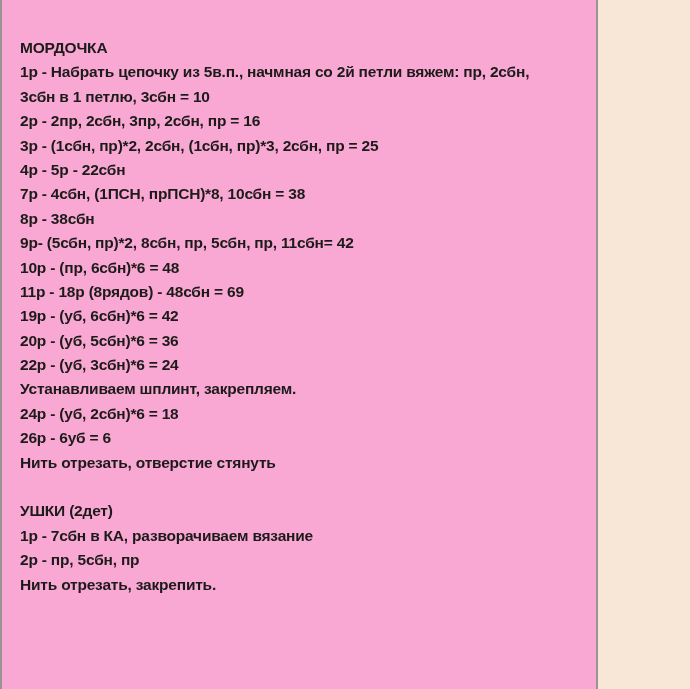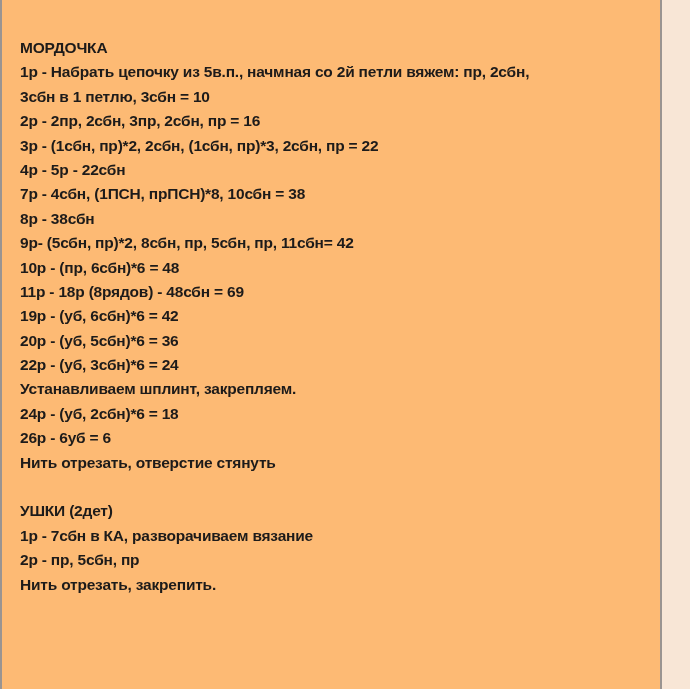--- a/index.html
+++ b/index.html
@@ -10,26 +10,26 @@
       width: 690px;
       height: 689px;
       overflow: hidden;
       background: #f8e6d6;
       position: relative;
     }
     .page {
       position: absolute;
       left: 0;
       top: 0;
-      width: 662px;
+      width: 598px;
       height: 689px;
       box-sizing: border-box;
       border-left: 2px solid #9a9491;
       border-right: 2px solid #9a9491;
-      background: #fdba74;
+      background: #f9a8d4;
     }
     .content {
       position: absolute;
       left: 18px;
       top: 36px;
       right: 10px;
       font-family: "Liberation Sans", sans-serif;
       font-weight: bold;
       font-size: 15.5px;
       color: #1d1b1a;
@@ -50,21 +50,21 @@
 </head>
 <body>
 
 <div class="page">
   <div class="content">
 
     <div class="line heading">МОРДОЧКА</div>
     <div class="line">1р - Набрать цепочку из 5в.п., начмная со 2й петли вяжем: пр, 2сбн,</div>
     <div class="line">3сбн в 1 петлю, 3сбн = 10</div>
     <div class="line">2р - 2пр, 2сбн, 3пр, 2сбн, пр = 16</div>
-    <div class="line">3р - (1сбн, пр)*2, 2сбн, (1сбн, пр)*3, 2сбн, пр = 22</div>
+    <div class="line">3р - (1сбн, пр)*2, 2сбн, (1сбн, пр)*3, 2сбн, пр = 25</div>
     <div class="line">4р - 5р - 22сбн</div>
     <div class="line">7р - 4сбн, (1ПСН, прПСН)*8, 10сбн = 38</div>
     <div class="line">8р - 38сбн</div>
     <div class="line">9р- (5сбн, пр)*2, 8сбн, пр, 5сбн, пр, 11сбн= 42</div>
     <div class="line">10р - (пр, 6сбн)*6 = 48</div>
     <div class="line">11р - 18р (8рядов) - 48сбн = 69</div>
     <div class="line">19р - (уб, 6сбн)*6 = 42</div>
     <div class="line">20р - (уб, 5сбн)*6 = 36</div>
     <div class="line">22р - (уб, 3сбн)*6 = 24</div>
     <div class="line">Устанавливаем шплинт, закрепляем.</div>

